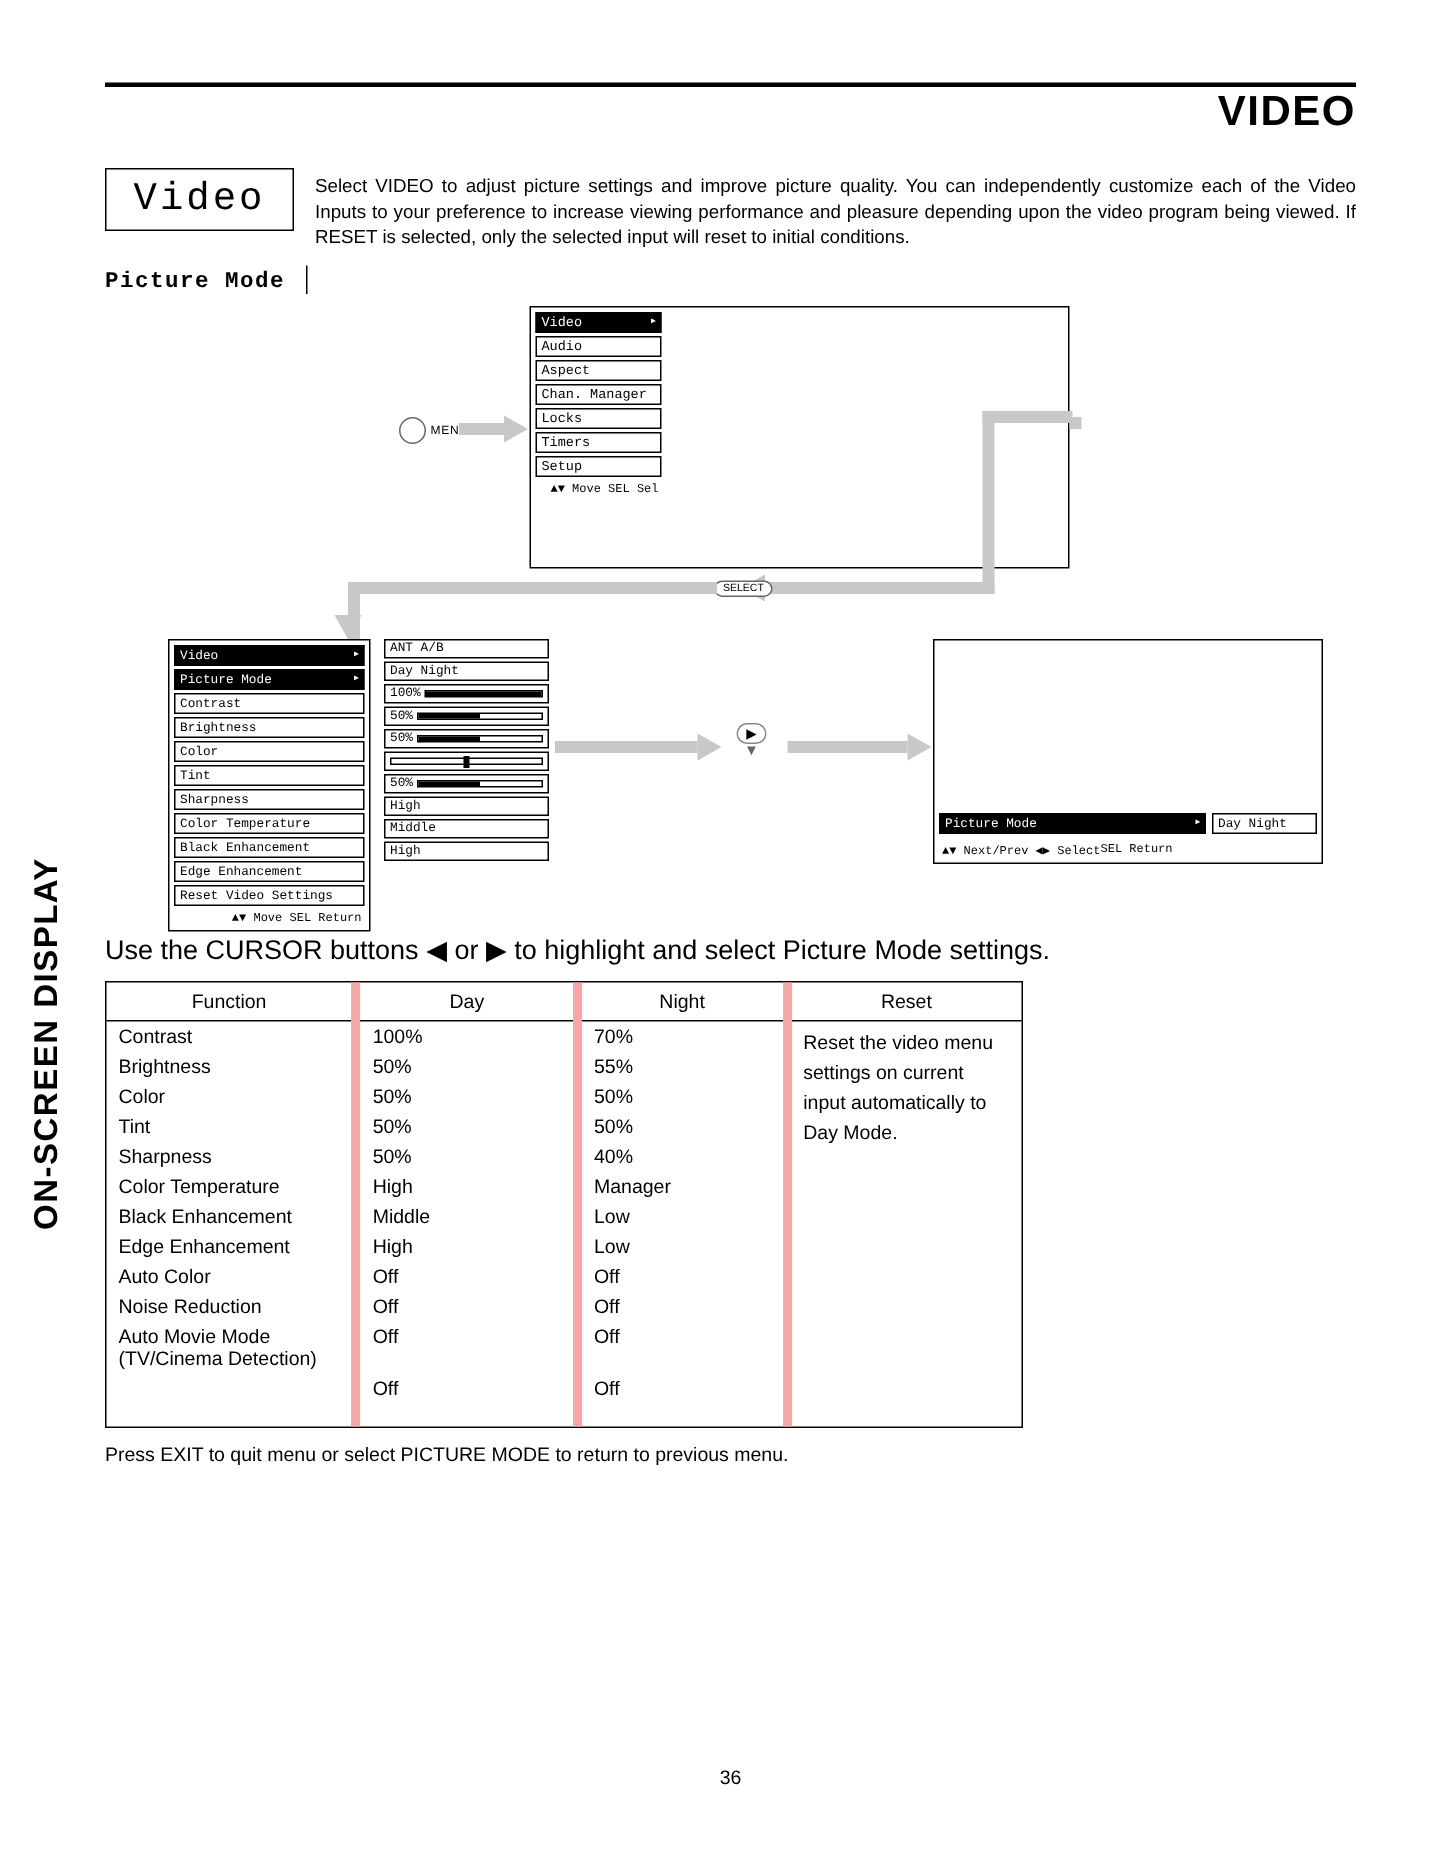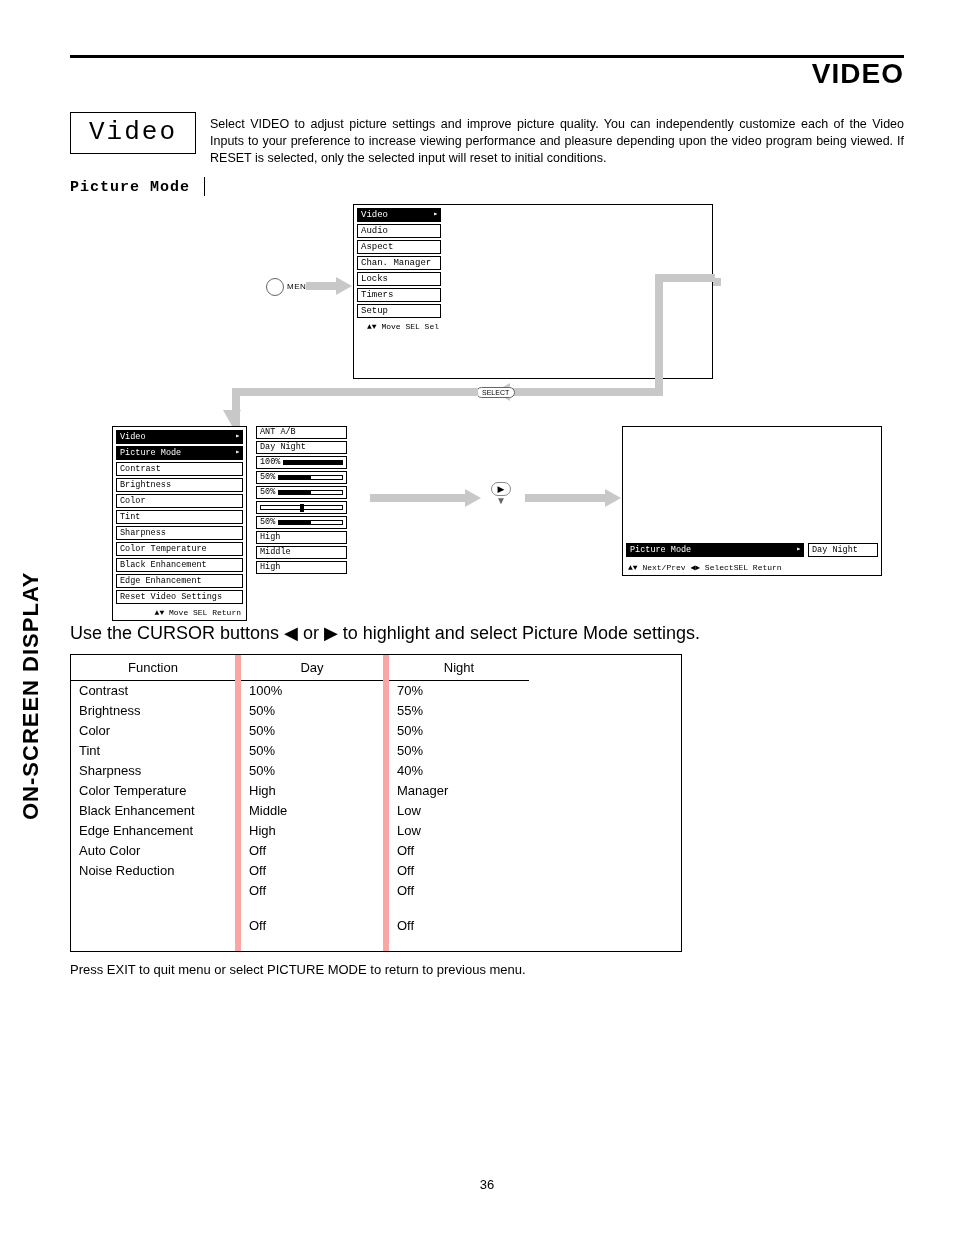--- a/index.html
+++ b/index.html
@@ -138,21 +138,21 @@
     border: 1px solid #000;
     padding: 3px;
     font-family: "Courier New", monospace;
     font-size: 8.5px;
   }
 
   .osd3 {
     position: absolute;
     left: 186px;
     top: 222px;
-    width: 91px;
+    width: 110px;
     font-family: "Courier New", monospace;
     font-size: 8.5px;
   }
   .val-row {
     border: 1px solid #000;
     padding: 1px 3px;
     margin-bottom: 2px;
     white-space: nowrap;
     position: relative;
     height: 13px;
@@ -441,20 +441,21 @@
         <div class="cell">Contrast</div>
         <div class="cell">Brightness</div>
         <div class="cell">Color</div>
         <div class="cell">Tint</div>
         <div class="cell">Sharpness</div>
         <div class="cell">Color Temperature</div>
         <div class="cell">Black Enhancement</div>
         <div class="cell">Edge Enhancement</div>
         <div class="cell">Auto Color</div>
         <div class="cell">Noise Reduction</div>
+        <div class="cell">Auto Movie Mode<br>(TV/Cinema Detection)</div>
       </div>
   </div>
   <div class="col col-day">
     <div class="hdr">Day</div>
     <div id="col-day">
         <div class="cell">100%</div>
         <div class="cell">50%</div>
         <div class="cell">50%</div>
         <div class="cell">50%</div>
         <div class="cell">50%</div>
@@ -477,17 +478,21 @@
         <div class="cell">40%</div>
         <div class="cell">Manager</div>
         <div class="cell">Low</div>
         <div class="cell">Low</div>
         <div class="cell">Off</div>
         <div class="cell">Off</div>
         <div class="cell">Off<br>&nbsp;</div>
         <div class="cell">Off<br>&nbsp;</div>
       </div>
   </div>
+  <div class="col col-reset">
+    <div class="hdr">Reset</div>
+    <div class="body">Reset the video menu settings on current input automatically to Day Mode.</div>
+  </div>
 </div>
 
 <div class="footer-text">Press EXIT to quit menu or select PICTURE MODE to return to previous menu.</div>
 
 <div class="page-num">36</div>
 
 </body></html>

